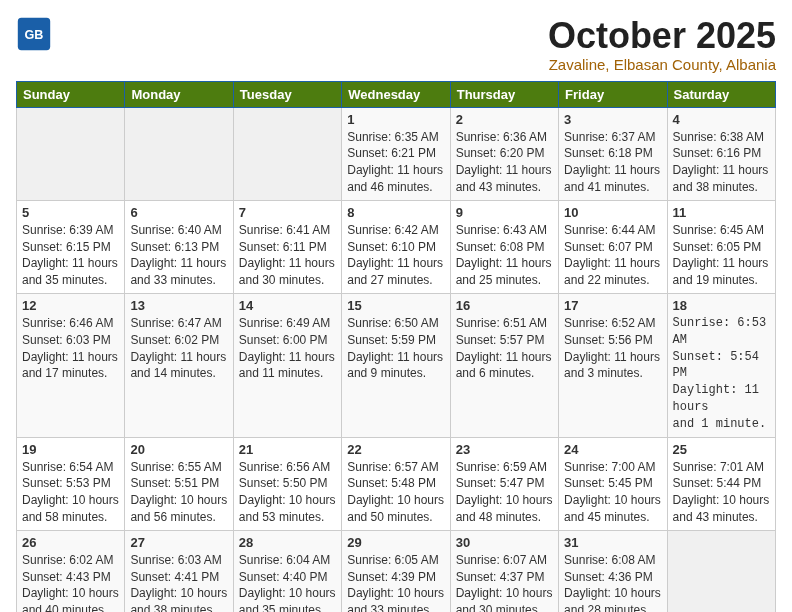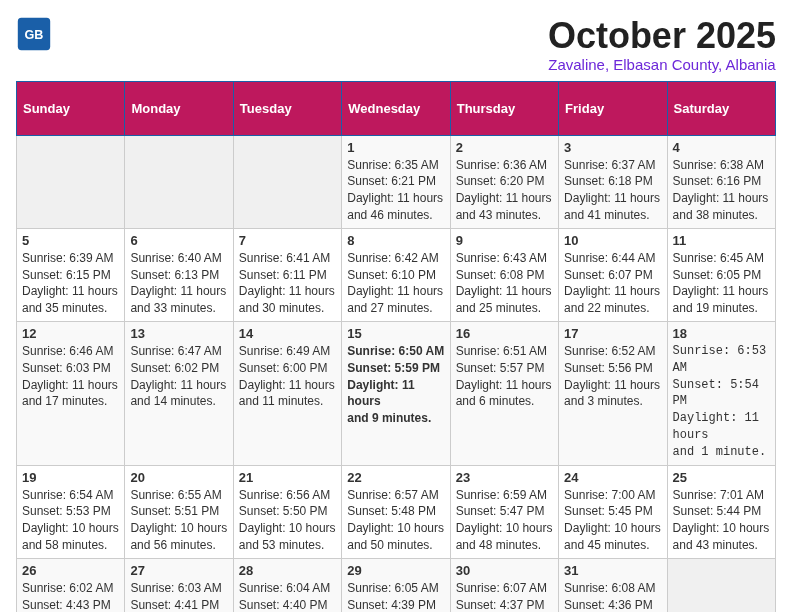--- a/index.html
+++ b/index.html
@@ -27,42 +27,42 @@
     }
     .logo-blue {
       color: #1a5fa8;
     }
     .logo-icon {
       width: 36px;
       height: 36px;
       margin-right: 4px;
     }
     .title-block {
-      text-align: center;
+      text-align: right;
     }
     .month-title {
       font-size: 36px;
       font-weight: bold;
       color: #222;
       line-height: 1.1;
     }
     .subtitle {
       font-size: 15px;
-      color: #6d28d9;
+      color: #a16207;
     }
     .calendar {
       width: 100%;
       border-collapse: collapse;
       border: 1px solid #ccc;
     }
     .calendar th {
-      background-color: #be185d;
+      background-color: #4d7c0f;
       color: #fff;
       text-align: left;
-      padding: 19px 6px;
+      padding: 5px 6px;
       font-size: 13px;
       border: 1px solid #1a5fa8;
     }
     .calendar td {
       vertical-align: top;
       padding: 4px 5px;
       border: 1px solid #ccc;
       font-size: 10.5px;
       color: #333;
       width: 108px;
@@ -220,21 +220,21 @@
         </td>
         <td>
           <span class="day-number">14</span>
           <div class="day-info" style="white-space: pre-line;">Sunrise: 6:49 AM
 Sunset: 6:00 PM
 Daylight: 11 hours
 and 11 minutes.</div>
         </td>
         <td>
           <span class="day-number">15</span>
-          <div class="day-info" style="white-space: pre-line; font-weight: bold;">Sunrise: 6:50 AM
+          <div class="day-info" style="white-space: pre-line;">Sunrise: 6:50 AM
 Sunset: 5:59 PM
 Daylight: 11 hours
 and 9 minutes.</div>
         </td>
         <td>
           <span class="day-number">16</span>
           <div class="day-info" style="white-space: pre-line;">Sunrise: 6:51 AM
 Sunset: 5:57 PM
 Daylight: 11 hours
 and 6 minutes.</div>

